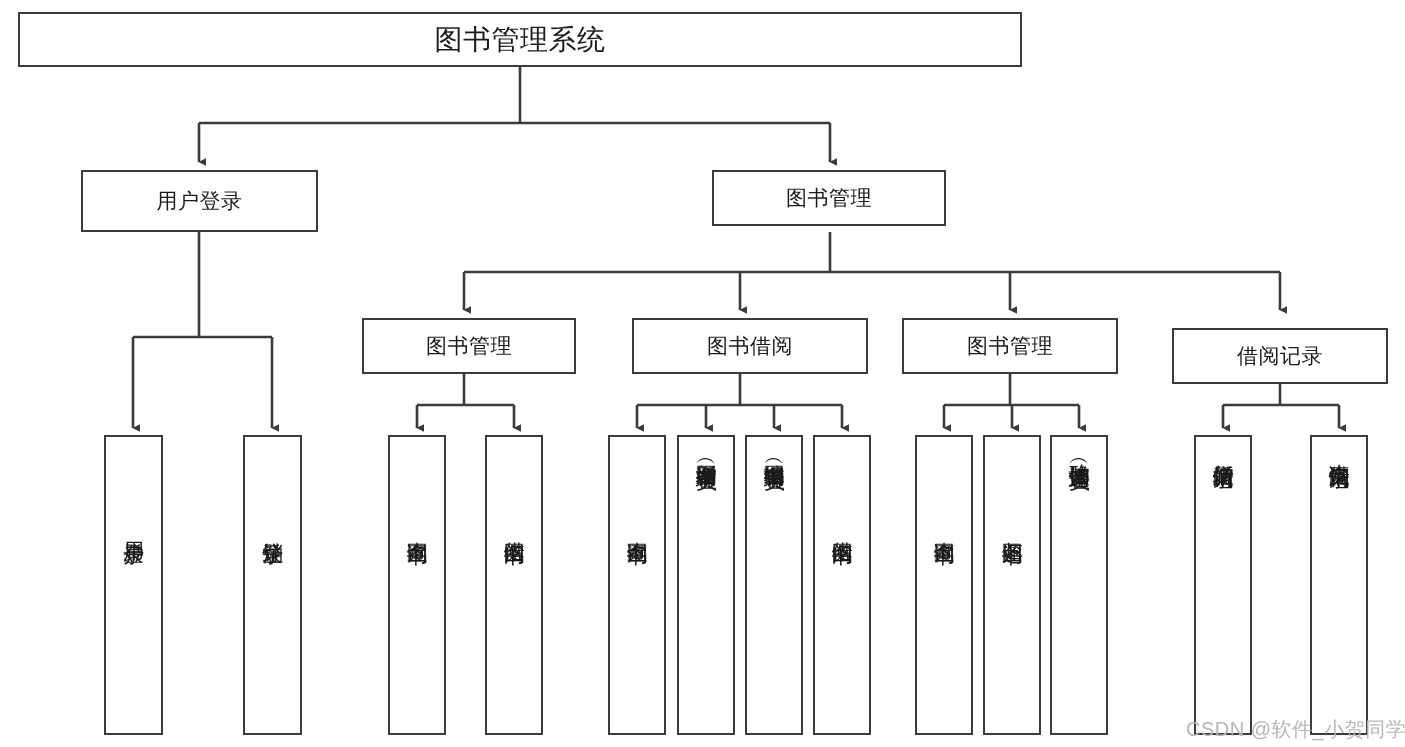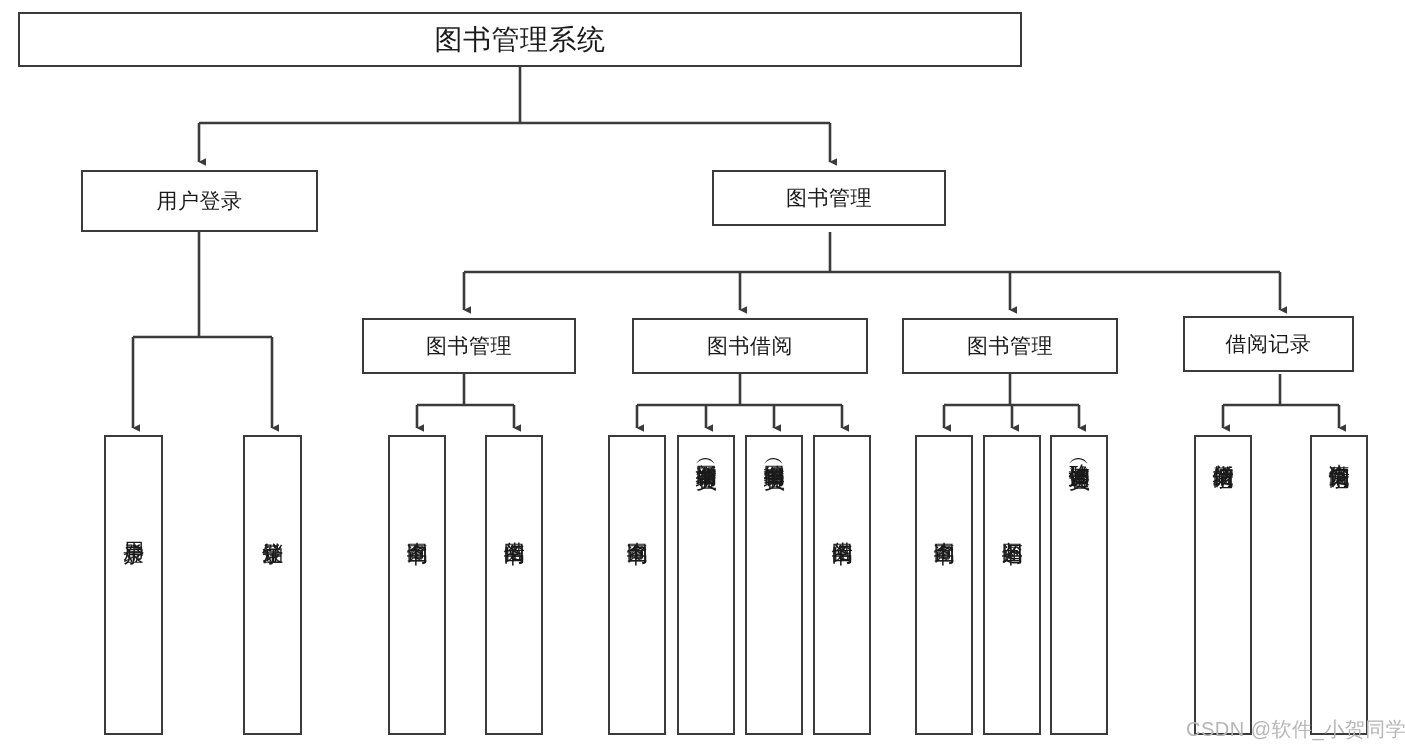--- a/index.html
+++ b/index.html
@@ -148,21 +148,21 @@
 
   <div class="node horizontal" style="left:362px; top:318px; width:214px; height:56px;">
     <span class="node-label">图书管理</span>
   </div>
   <div class="node horizontal" style="left:632px; top:318px; width:236px; height:56px;">
     <span class="node-label">图书借阅</span>
   </div>
   <div class="node horizontal" style="left:902px; top:318px; width:216px; height:56px;">
     <span class="node-label">图书管理</span>
   </div>
-  <div class="node horizontal" style="left:1172px; top:316px; width:171px; height:56px;margin-left:11px;">
+  <div class="node horizontal" style="left:1172px; top:328px; width:216px; height:56px;">
     <span class="node-label">借阅记录</span>
   </div>
 
   <div class="node vertical mid" style="left:104px; top:435px; width:59px; height:300px;">
     <span class="node-label">用户登录</span>
   </div>
   <div class="node vertical mid" style="left:243px; top:435px; width:59px; height:300px;">
     <span class="node-label">注销登录</span>
   </div>
 

